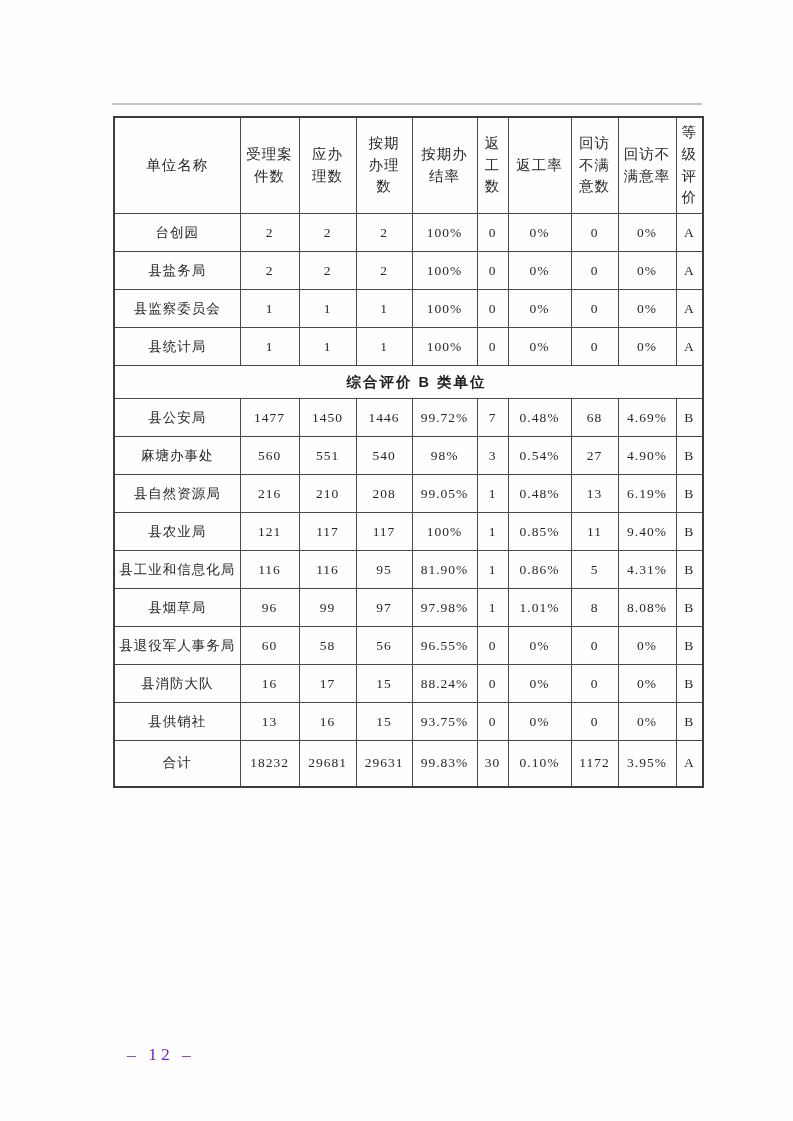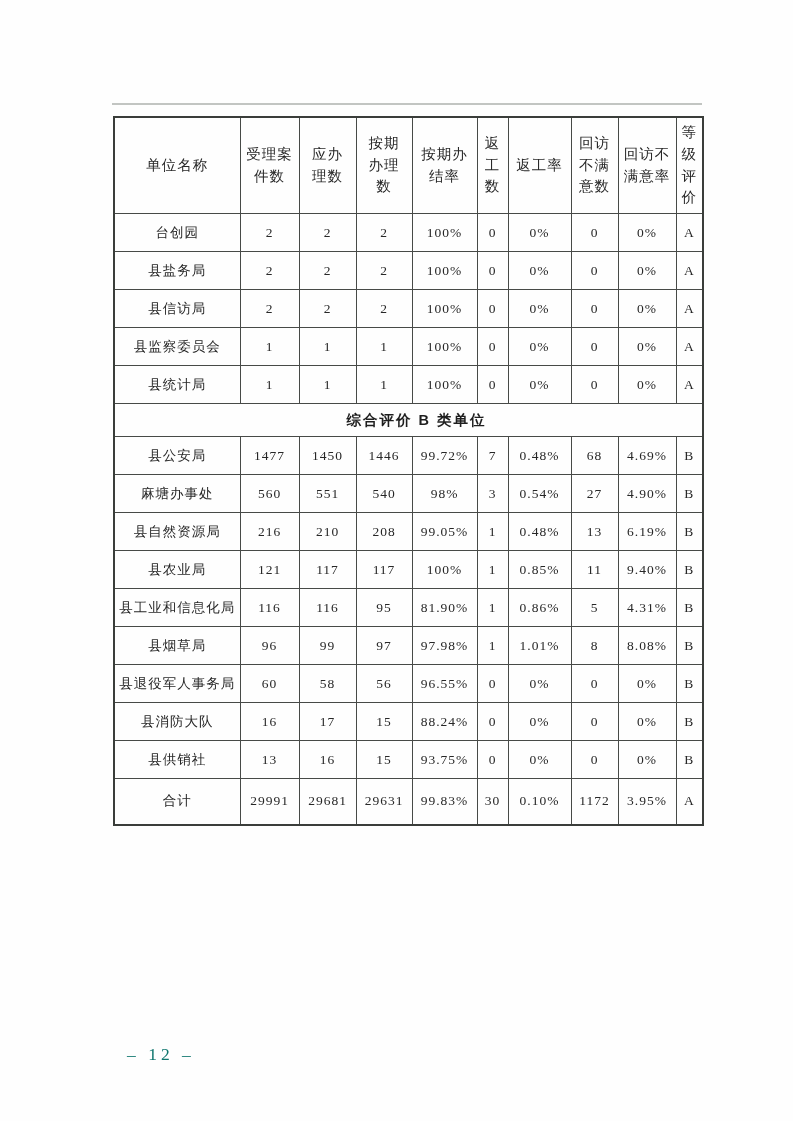--- a/index.html
+++ b/index.html
@@ -67,21 +67,21 @@
     letter-spacing: 2px;
     color: #1e1e1e;
     padding-left: 16px;
   }
   tr.total-row { height: 46px; }
   .page-number {
     position: absolute;
     left: 127px; top: 1044px;
     font-size: 17.5px;
     letter-spacing: 4px;
-    color: #0f766e;
+    color: #6d28d9;
   }
 </style>
 </head>
 <body>
 
 <div class="page">
 
   <div class="scan-line"></div>
 
   <table class="report">
@@ -143,32 +143,20 @@
           <td>2</td>
           <td>2</td>
           <td>100%</td>
           <td>0</td>
           <td>0%</td>
           <td>0</td>
           <td>0%</td>
           <td>A</td>
         </tr>
         <tr class="data-row">
-          <td class="unit-cell">县信访局</td>
-          <td>2</td>
-          <td>2</td>
-          <td>2</td>
-          <td>100%</td>
-          <td>0</td>
-          <td>0%</td>
-          <td>0</td>
-          <td>0%</td>
-          <td>A</td>
-        </tr>
-        <tr class="data-row">
           <td class="unit-cell">县监察委员会</td>
           <td>1</td>
           <td>1</td>
           <td>1</td>
           <td>100%</td>
           <td>0</td>
           <td>0%</td>
           <td>0</td>
           <td>0%</td>
           <td>A</td>
@@ -291,21 +279,21 @@
           <td>15</td>
           <td>93.75%</td>
           <td>0</td>
           <td>0%</td>
           <td>0</td>
           <td>0%</td>
           <td>B</td>
         </tr>
         <tr class="data-row total-row">
           <td class="unit-cell">合计</td>
-          <td>29991</td>
+          <td>18232</td>
           <td>29681</td>
           <td>29631</td>
           <td>99.83%</td>
           <td>30</td>
           <td>0.10%</td>
           <td>1172</td>
           <td>3.95%</td>
           <td>A</td>
         </tr>
       </tbody>

